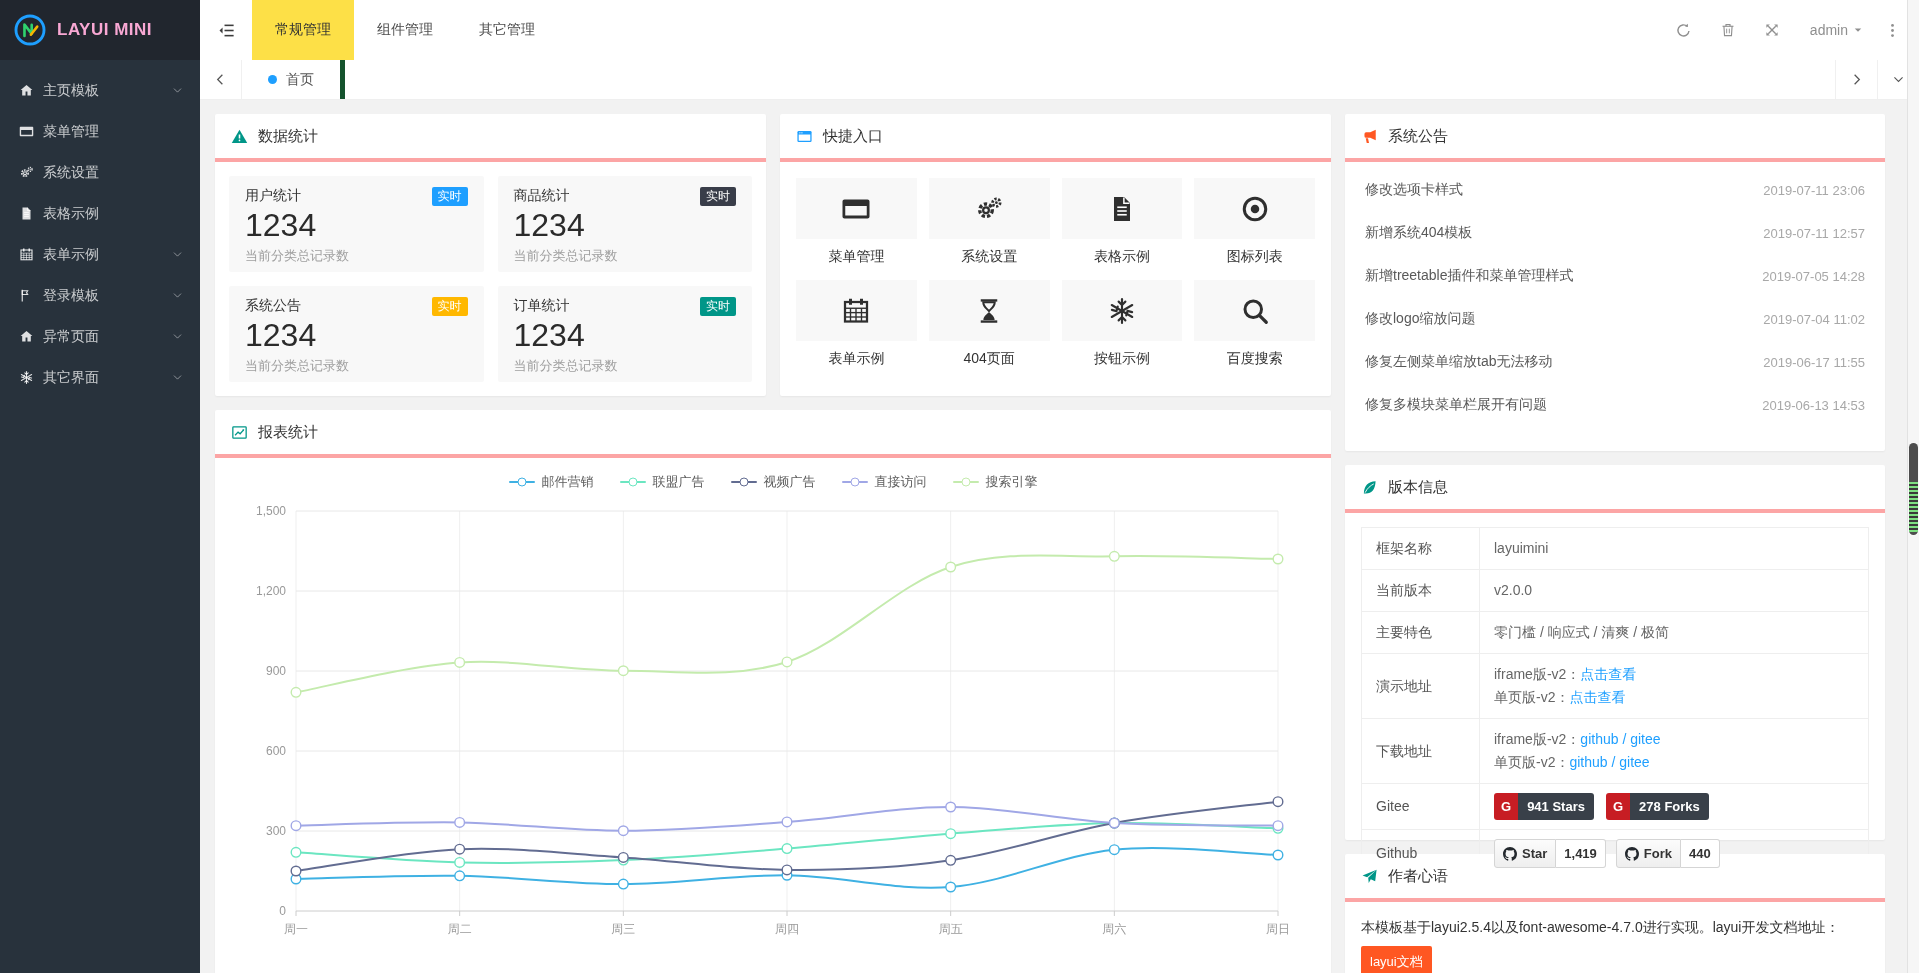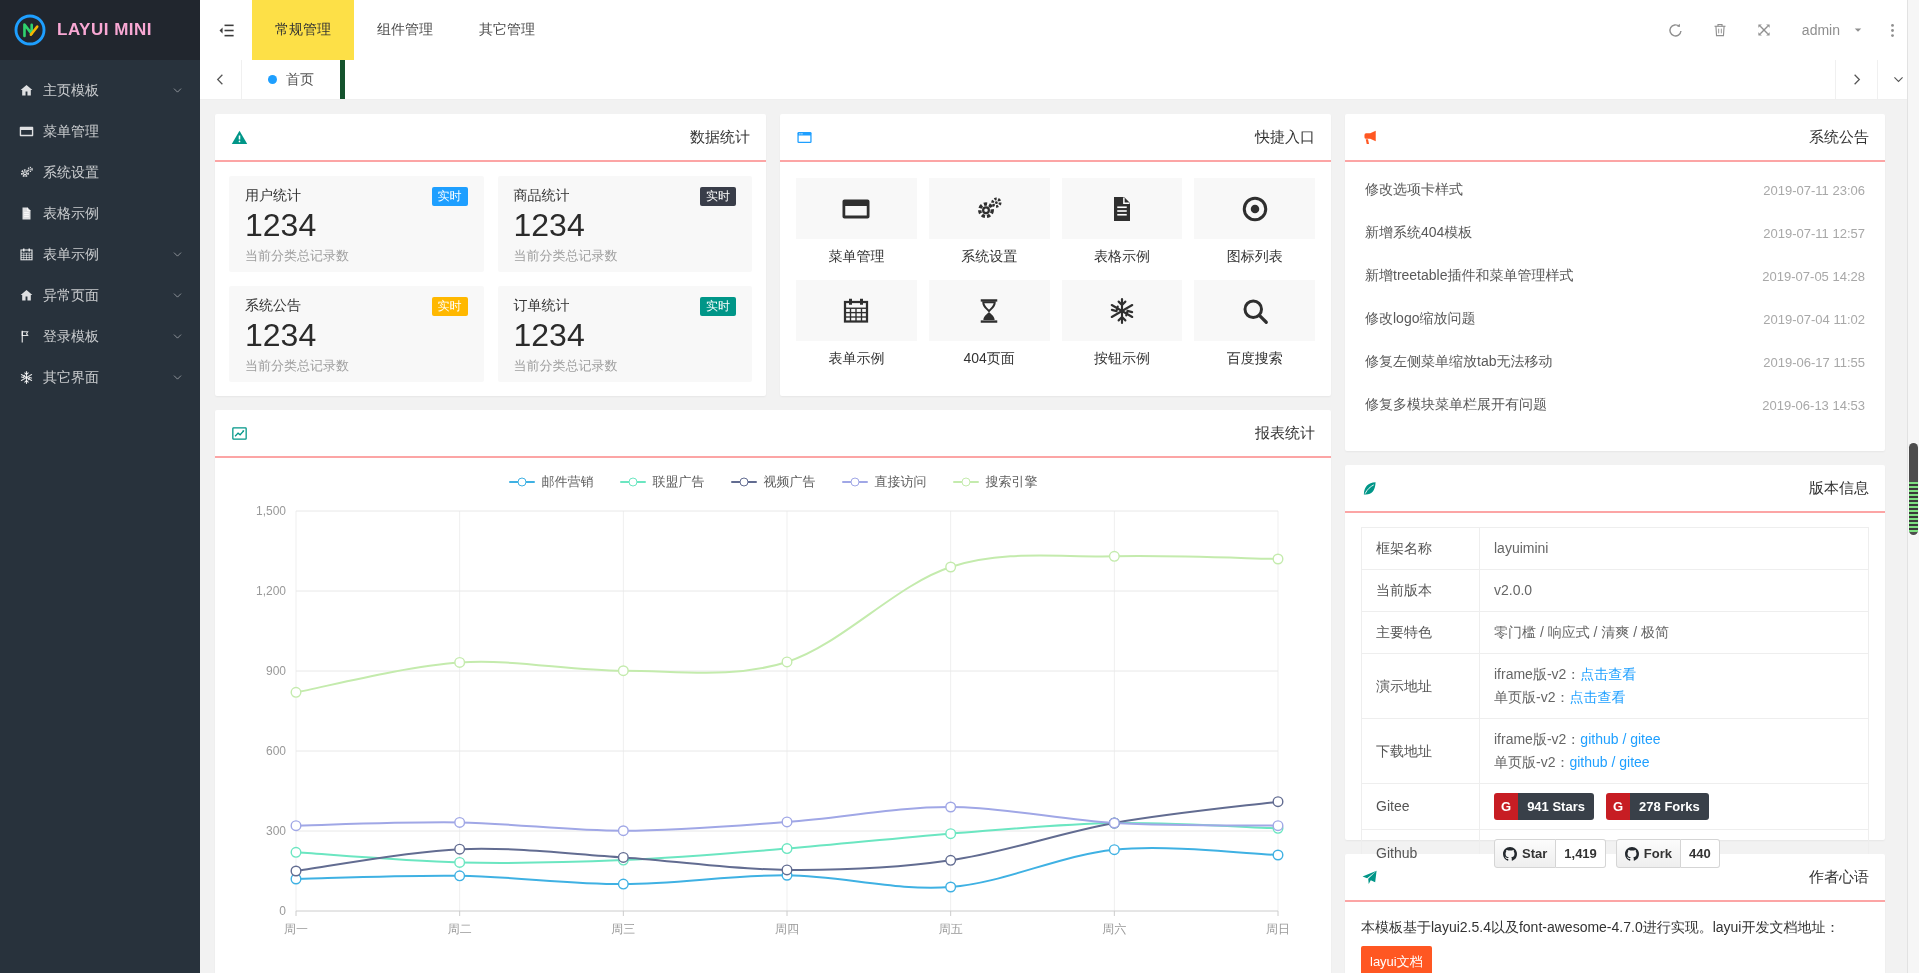--- a/index.html
+++ b/index.html
@@ -17,39 +17,39 @@
   .side-item .lbl { flex:1; }
   .side-item .chev { font-size:13px; color:rgba(255,255,255,.5); width:auto; }
 
   
   .header { position:absolute; left:200px; right:0; top:0; height:60px; background:#fff; display:flex; align-items:stretch; z-index:4; }
   .burger { width:52px; display:flex; align-items:center; justify-content:center; color:#3c3c3c; font-size:19px; cursor:pointer; }
   .nav-item { padding:0 23px; display:flex; align-items:center; font-size:14px; color:#4d4d4d; cursor:pointer; }
   .nav-item.active { background:#fde047; color:#333; }
   .header-right { margin-left:auto; display:flex; align-items:center; padding-right:14px; color:#8f8f8f; }
   .hbtn { padding:0 14px; height:60px; display:flex; align-items:center; font-size:17px; cursor:pointer; }
-  .user { display:flex; align-items:center; gap:12px; font-size:14px; padding:0 16px; cursor:pointer; }
+  .user { display:flex; align-items:center; gap:4px; font-size:14px; padding:0 16px; cursor:pointer; }
   .user .ico { font-size:12px; }
 
   
   .tabbar { position:absolute; left:200px; right:0; top:60px; height:40px; background:#fff; border-bottom:1px solid #efefef; display:flex; align-items:stretch; z-index:3; }
   .tab-arrow { width:42px; display:flex; align-items:center; justify-content:center; color:#555; font-size:15px; border-right:1px solid #f0f0f0; cursor:pointer; }
   .tab-arrow.right { border-right:none; border-left:1px solid #f0f0f0; }
   .tab-item { display:flex; align-items:center; gap:9px; padding:0 26px; font-size:14px; color:#555; border-right:5px solid #14532d; cursor:pointer; }
   .tab-dot { width:9px; height:9px; border-radius:50%; background:#1E9FFF; }
   .tab-right { margin-left:auto; display:flex; }
 
   
   .main { position:absolute; left:200px; top:100px; right:12px; bottom:0; padding:14px 10px 0 15px; overflow:hidden; }
   .cols { display:flex; gap:14px; }
   .col-left { width:1116px; }
   .col-right { width:540px; }
   .row2 { display:flex; gap:14px; margin-bottom:14px; }
   .card { background:#fff; border-radius:2px; box-shadow:0 1px 2px rgba(0,0,0,.05); }
-  .card-head { height:48px; display:flex; align-items:center; gap:10px; padding:0 16px; border-bottom:2px solid #fca5a5; font-size:15px; color:#333;justify-content:space-between; }
+  .card-head { height:48px; display:flex; align-items:center; gap:10px; padding:0 16px; border-bottom:4px solid #fca5a5; font-size:15px; color:#333; }
   .card-head .ico { font-size:17px; display:flex; }
 
   
   .stats-card { width:551px; height:282px; }
   .stats-body { padding:14px; display:grid; grid-template-columns:1fr 1fr; gap:14px; }
   .stat { background:#f8f8f8; border-radius:2px; padding:11px 16px 10px; height:96px; }
   .stat-top { display:flex; justify-content:space-between; align-items:flex-start; font-size:14px; color:#333; }
   .badge { font-size:12px; color:#fff; padding:2px 6px; border-radius:2px; line-height:15px; }
   .stat-num { font-size:32px; color:#2b2b2b; margin:1px 0 3px; }
   .stat-sub { font-size:13px; color:#9e9e9e; }
@@ -185,38 +185,38 @@
      <span class="lbl">表单示例</span>
      <span class="ico chev">
           <svg viewBox="0 0 24 24">
             <path d="M5.5 8.5 12 15l6.5-6.5" fill="none" stroke="currentColor" stroke-width="1.7"></path>
           </svg>
         </span>
    </div>
       <div class="side-item">
      <span class="ico">
           <svg viewBox="0 0 24 24">
-            <path d="M12 3.1 2.6 11h2.5v9h5.4v-6.3h3V20h5.4v-9h2.5z" fill="currentColor"></path>
-          </svg>
-        </span>
-     <span class="lbl">异常页面</span>
+            <line x1="5.2" y1="2.6" x2="5.2" y2="21.6" stroke="currentColor" stroke-width="1.9"></line>
+            <path d="M5.2 4.3h8.7l-1.9 3.1 1.9 3.1H5.2z" fill="none" stroke="currentColor" stroke-width="1.7"></path>
+          </svg>
+        </span>
+     <span class="lbl">登录模板</span>
      <span class="ico chev">
           <svg viewBox="0 0 24 24">
             <path d="M5.5 8.5 12 15l6.5-6.5" fill="none" stroke="currentColor" stroke-width="1.7"></path>
           </svg>
         </span>
    </div>
       <div class="side-item">
      <span class="ico">
           <svg viewBox="0 0 24 24">
-            <line x1="5.2" y1="2.6" x2="5.2" y2="21.6" stroke="currentColor" stroke-width="1.9"></line>
-            <path d="M5.2 4.3h8.7l-1.9 3.1 1.9 3.1H5.2z" fill="none" stroke="currentColor" stroke-width="1.7"></path>
-          </svg>
-        </span>
-     <span class="lbl">登录模板</span>
+            <path d="M12 3.1 2.6 11h2.5v9h5.4v-6.3h3V20h5.4v-9h2.5z" fill="currentColor"></path>
+          </svg>
+        </span>
+     <span class="lbl">异常页面</span>
      <span class="ico chev">
           <svg viewBox="0 0 24 24">
             <path d="M5.5 8.5 12 15l6.5-6.5" fill="none" stroke="currentColor" stroke-width="1.7"></path>
           </svg>
         </span>
    </div>
       <div class="side-item">
      <span class="ico">
           <svg viewBox="0 0 24 24">
             <g stroke="currentColor" stroke-width="1.7" stroke-linecap="round" fill="none">

